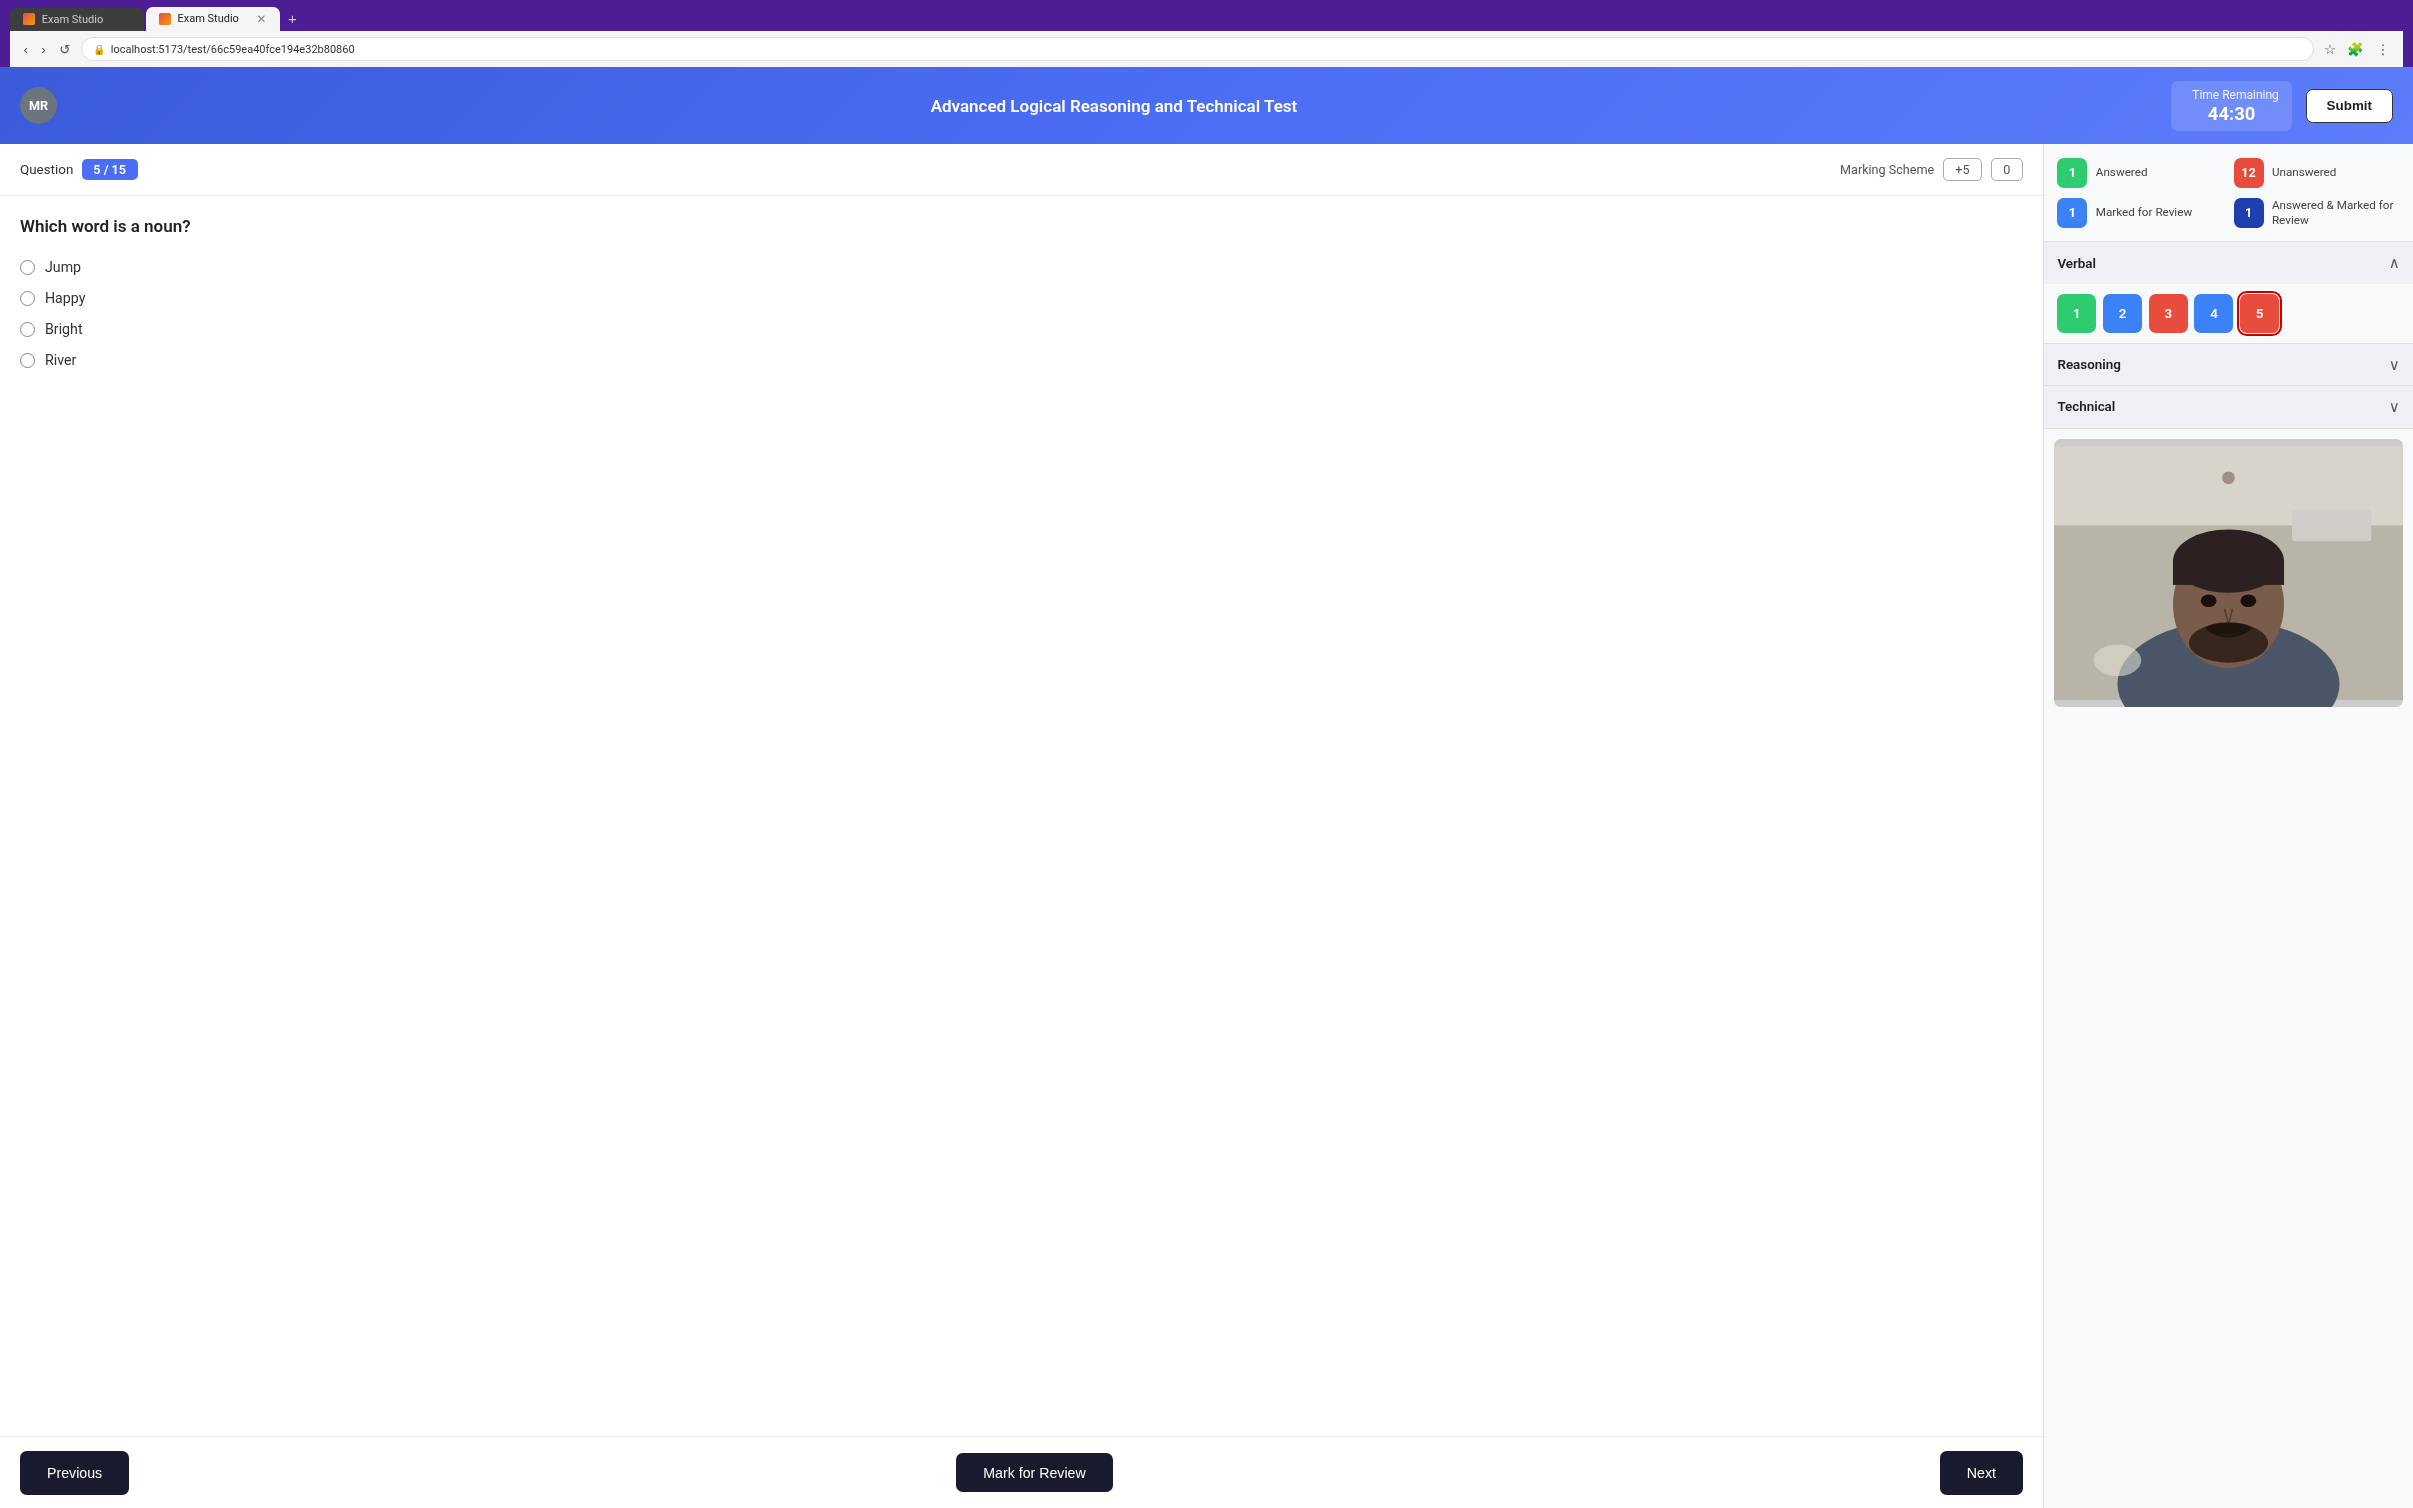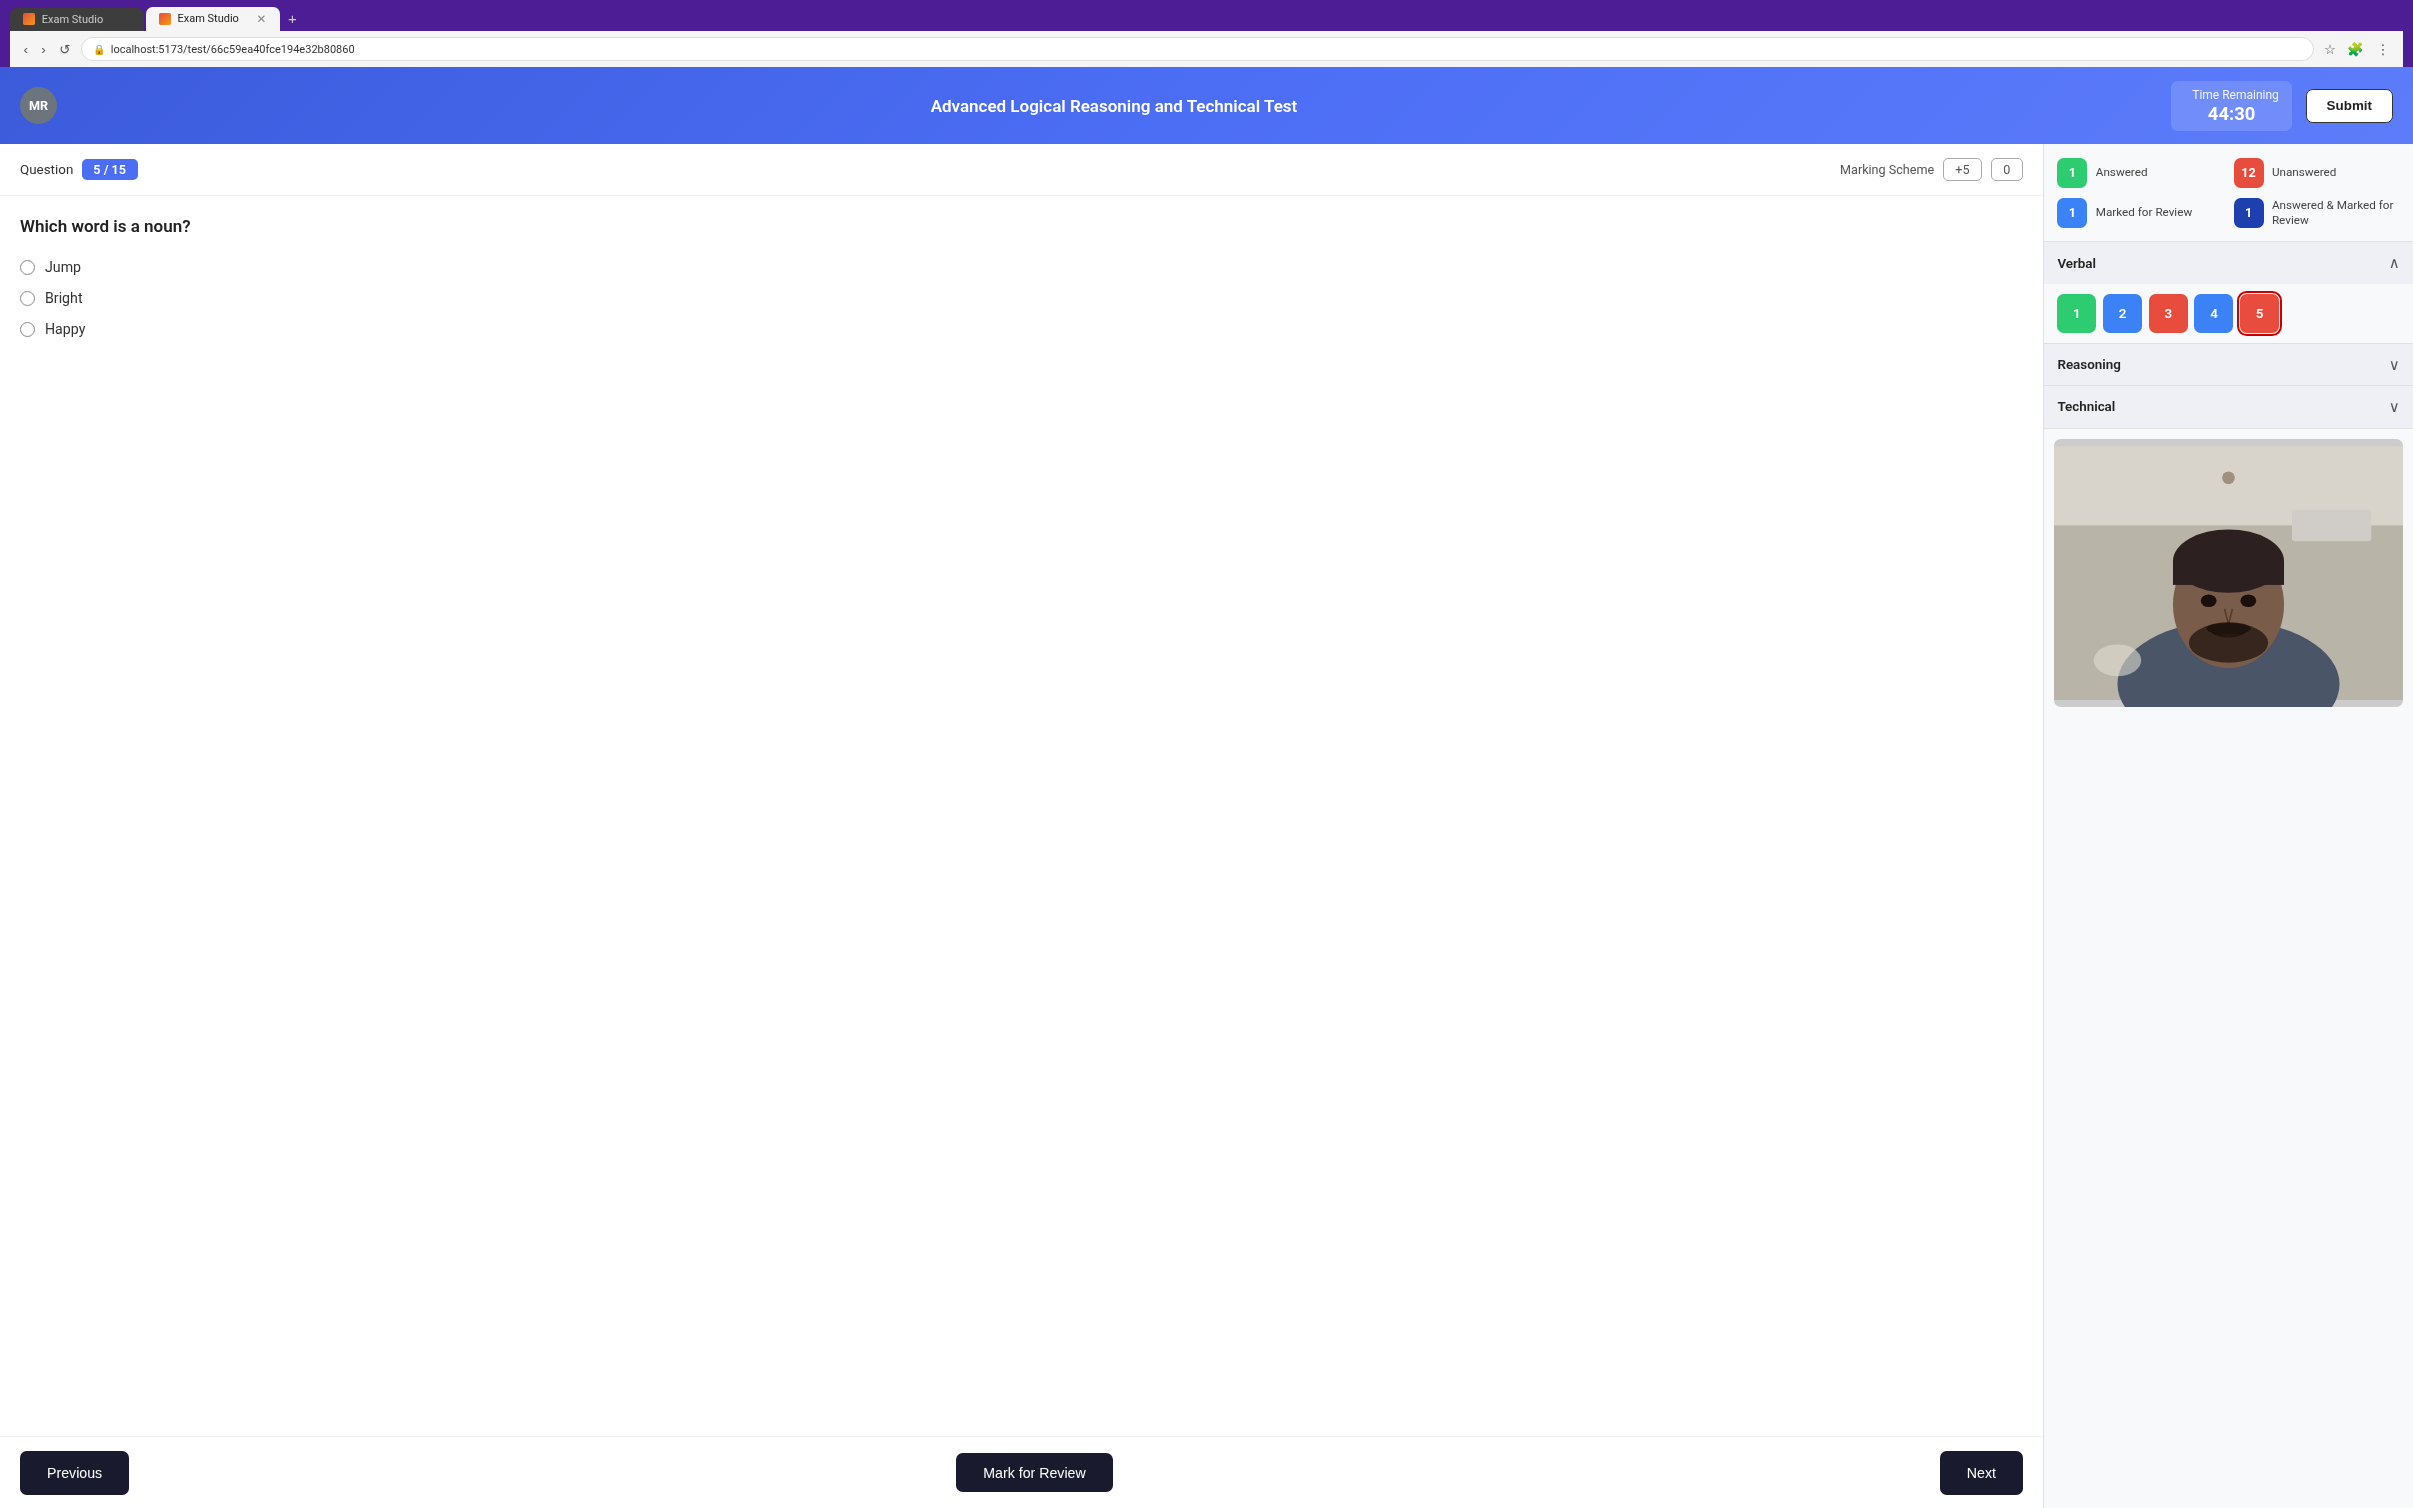--- a/index.html
+++ b/index.html
@@ -149,25 +149,29 @@
 
       <div class="question-content">
         <div class="question-text">Which word is a noun?</div>
         <div class="options">
           <label class="option-item">
             <span class="option-radio"></span>
             <span class="option-text">Jump</span>
           </label>
           <label class="option-item">
             <span class="option-radio"></span>
+            <span class="option-text">Happy</span>
+          </label>
+          <label class="option-item">
+            <span class="option-radio"></span>
             <span class="option-text">Bright</span>
           </label>
           <label class="option-item">
             <span class="option-radio"></span>
-            <span class="option-text">Happy</span>
+            <span class="option-text">River</span>
           </label>
         </div>
       </div>
 
       <div class="question-footer">
         <button class="footer-btn">Previous</button>
         <button class="footer-btn-review">Mark for Review</button>
         <button class="footer-btn">Next</button>
       </div>
     </div>

